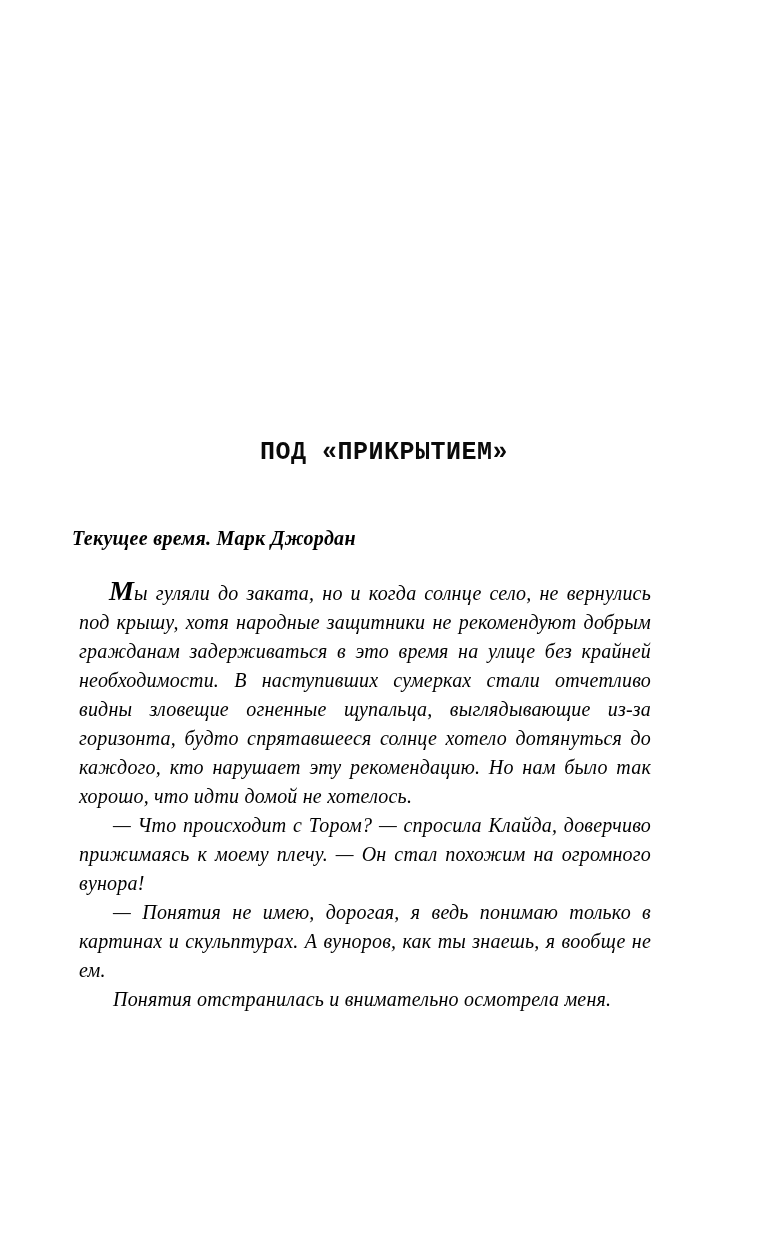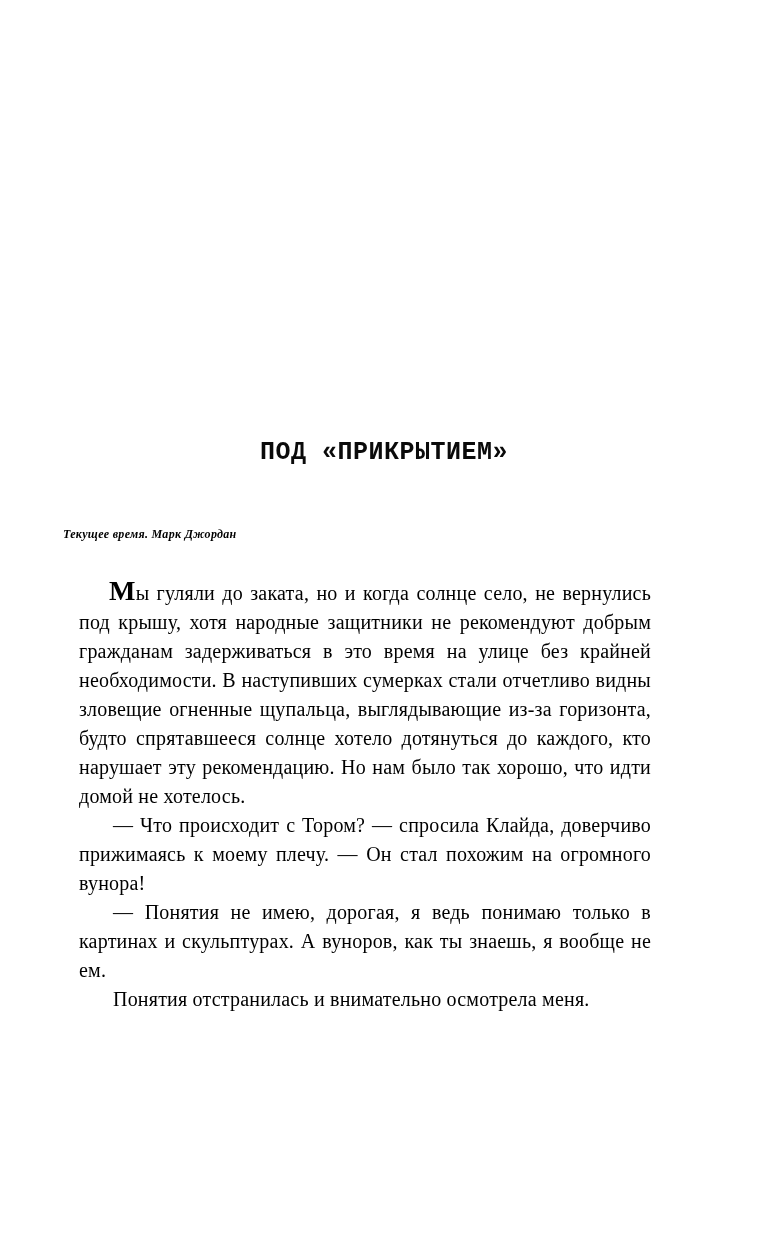--- a/index.html
+++ b/index.html
@@ -36,41 +36,42 @@
   .chapter-subtitle {
     font-size: 25px;
     letter-spacing: 0.5px;
     line-height: 1;
     margin: 28px 0 0 0;
     font-family: Liberation Mono, monospace;
   }
   .byline {
     position: absolute;
     top: 527px;
-    left: 63px;
+    left: 72px;
     width: 572px;
-    font-size: 12px;
+    font-size: 20px;
     font-weight: bold;
     font-style: italic;
     letter-spacing: 0.3px;
   }
   .body-text {
     position: absolute;
     top: 577px;
     left: 79px;
     width: 572px;
     font-size: 20px;
     line-height: 29px;
     text-align: justify;
     letter-spacing: 0.2px;
   }
   .body-text p {
     margin: 0;
     padding: 0;
     text-indent: 34px;
+    font-style: italic;
   }
   .body-text p.first {
     text-indent: 30px;
   }
   .dropcap {
     font-size: 28px;
     font-weight: bold;
     line-height: 1;
   }
 </style>

